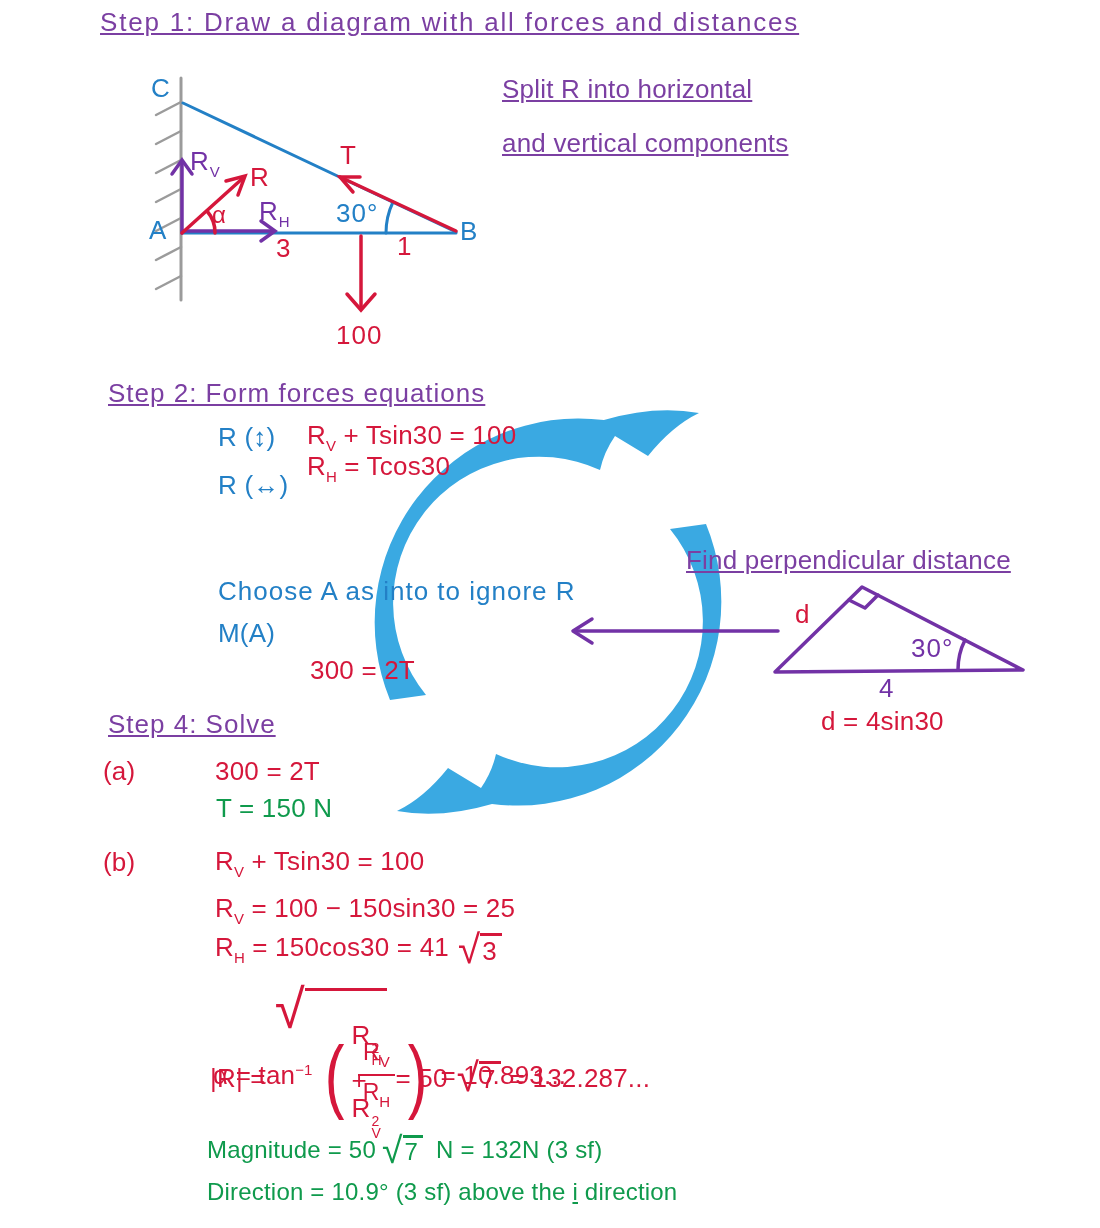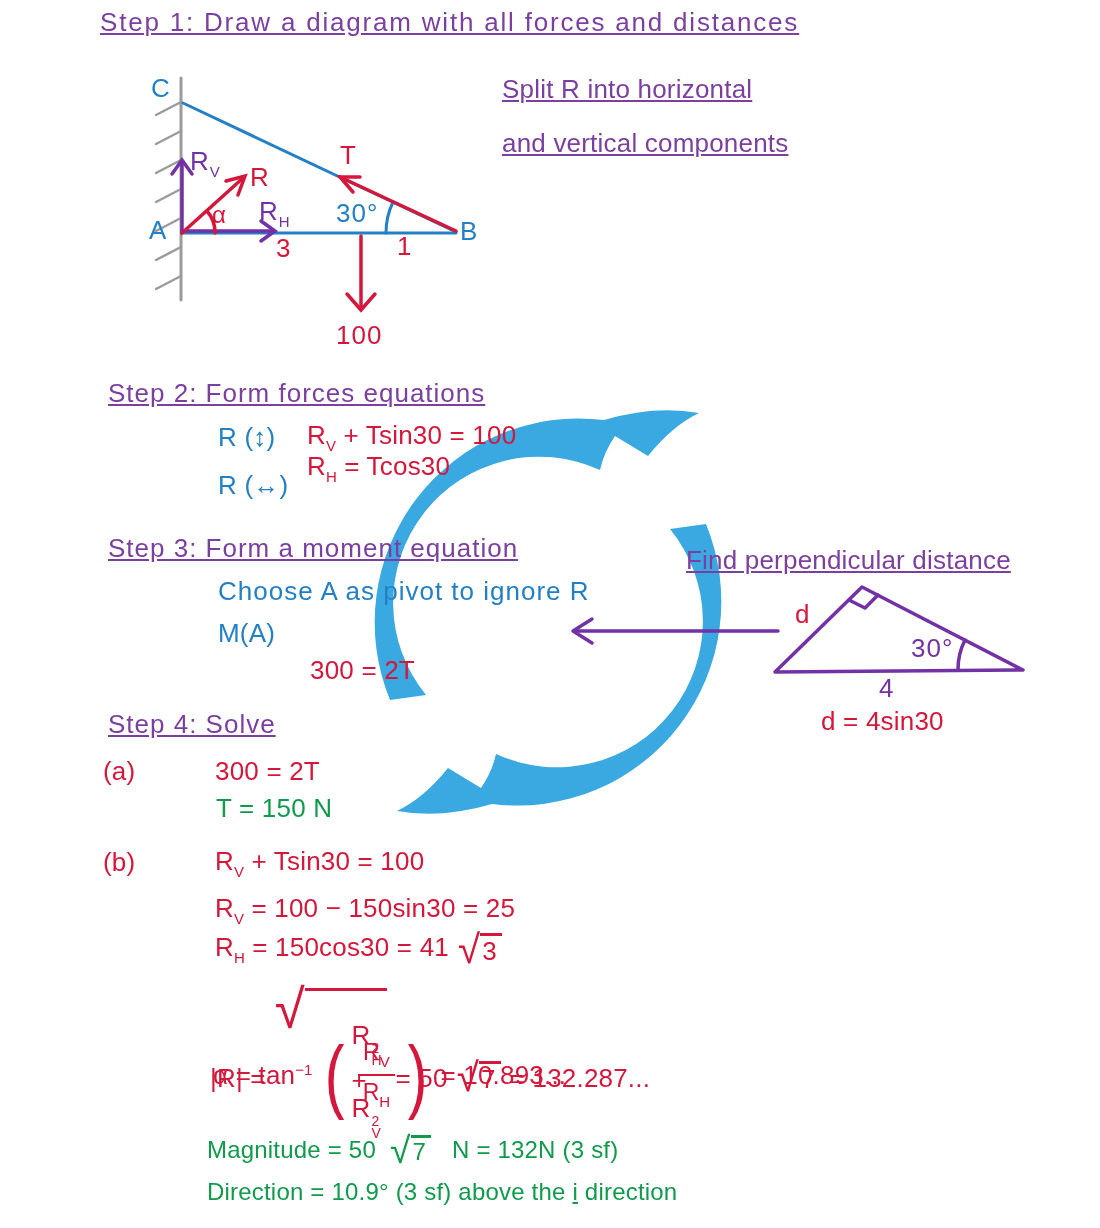--- a/index.html
+++ b/index.html
@@ -110,22 +110,21 @@
   <div class="t red" style="left:276px;top:234px">3</div>
   <div class="t red" style="left:397px;top:232px">1</div>
   <div class="t red" style="left:336px;top:321px">100</div>
 
   <div class="t purple" style="left:108px;top:379px">Step 2: Form forces equations</div>
   <div class="t blue ls0" style="left:218px;top:423px">R (↕)</div>
   <div class="t red ls0" style="left:307px;top:421px"><span>R</span><span class="sb">V</span><span> + Tsin30 = 100</span></div>
   <div class="t blue ls0" style="left:218px;top:471px">R (↔)</div>
   <div class="t red ls0" style="left:307px;top:452px"><span>R</span><span class="sb">H</span><span> = Tcos30</span></div>
 
-  <div class="t purple" style="left:108px;top:534px">Step 3: Form a moment equation</div>
-  <div class="t blue" style="left:218px;top:577px">Choose A as pivot to ignore R</div>
+  <div class="t blue" style="left:218px;top:577px">Choose A as into to ignore R</div>
   <div class="t blue ls0" style="left:218px;top:619px">M(A)</div>
   <div class="t red ls0" style="left:310px;top:656px">300 = 2T</div>
 
   <div class="t purple ls0" style="left:686px;top:546px">Find perpendicular distance</div>
   <div class="t red" style="left:795px;top:600px">d</div>
   <div class="t violet" style="left:911px;top:634px">30°</div>
   <div class="t violet" style="left:879px;top:674px">4</div>
   <div class="t red ls0" style="left:821px;top:707px">d = 4sin30</div>
 
   <div class="t purple" style="left:108px;top:710px">Step 4: Solve</div>
@@ -157,20 +156,20 @@
     <span><span>α = tan</span><span class="sp">−1</span></span>
     <span class="bigparen">(</span>
     <span class="frac">
       <span class="num"><span>R</span><span class="sb">V</span></span>
       <span class="den"><span>R</span><span class="sb">H</span></span>
     </span>
     <span class="bigparen">)</span>
     <span>= 10.893...</span>
   </div>
 
-  <div class="t green sm row" style="left:207px;top:1135px;gap:14px">
+  <div class="t green sm row" style="left:207px;top:1135px;gap:6px">
     <span>Magnitude = 50</span>
     <span class="sqrt"><span class="sign">√</span><span class="body">7</span></span>
     <span> N = 132N (3 sf)</span>
   </div>
   <div class="t green sm" style="left:207px;top:1179px"><span>Direction = 10.9° (3 sf) above the </span><span style="text-decoration:underline">i</span><span> direction</span></div>
 
 </div>
 
 </body></html>

